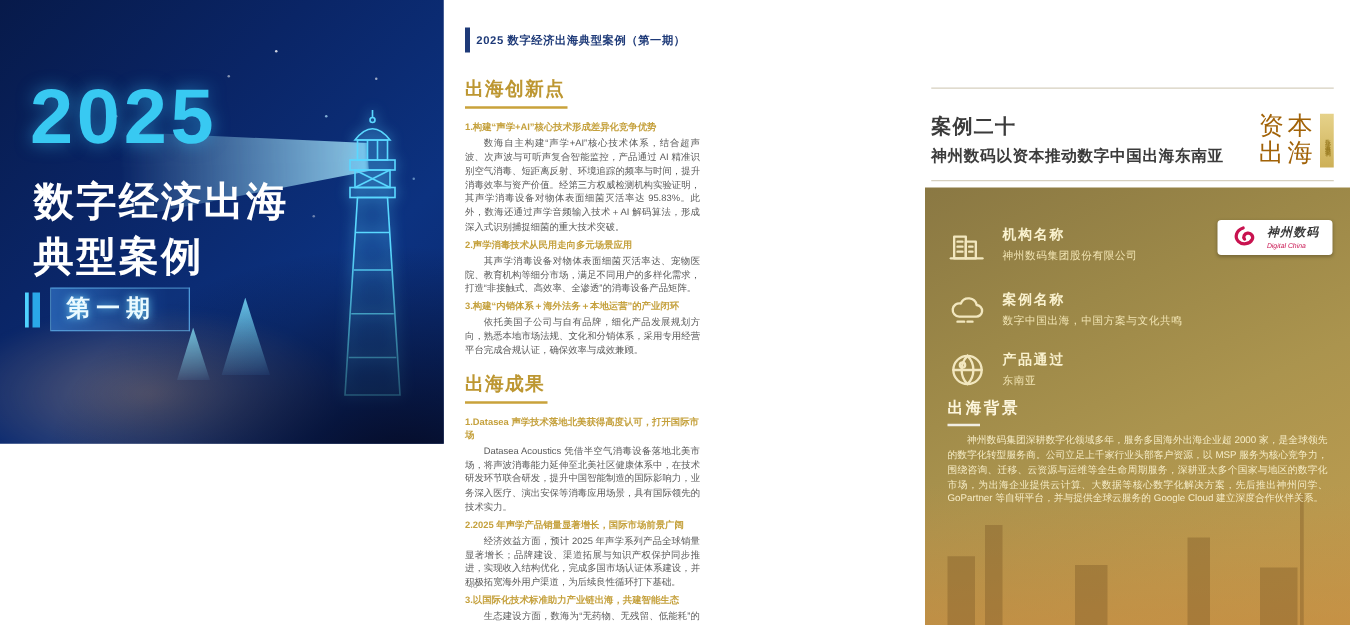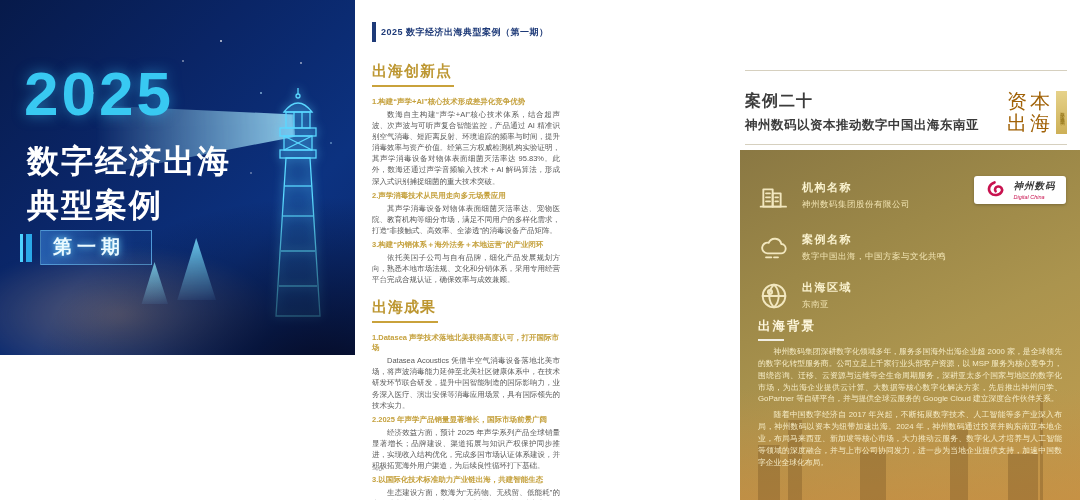--- a/index.html
+++ b/index.html
@@ -235,36 +235,35 @@
       </div>
 
       <div class="row r3">
         <svg class="row-icon" viewBox="0 0 24 24">
           <circle cx="12" cy="12" r="8.5"></circle>
           <path d="M3.5 12 h17"></path>
             <path d="M12 3.5 a12 12 0 0 1 0 17 M12 3.5 a12 12 0 0 0 0 17"></path>
           <circle cx="9" cy="9" r="1.6"></circle>
         </svg>
         <div>
-          <div class="row-label">出海区域</div>
+          <div class="row-label">产品通过</div>
           <div class="row-value">东南亚</div>
         </div>
       </div>
 
       <div class="logo-card">
         <svg width="24" height="24" viewBox="0 0 24 24">
           <path d="M12 4 C6 4 3 9 5 13 C7 17 13 18 16 15 C18 13 17 9.5 14 9 C11.5 8.6 9.5 10.5 10.3 12.8" stroke="#c8124f" stroke-width="2.6" fill="none" stroke-linecap="round" transform="rotate(-18 12 12)"></path>
         </svg>
         <div>
           <div class="logo-cn">神州数码</div>
           <div class="logo-en">Digital China</div>
         </div>
       </div>
 
       <div class="bg-title">出海背景</div>
       <div class="bg-text">
         <p>神州数码集团深耕数字化领域多年，服务多国海外出海企业超 2000 家，是全球领先的数字化转型服务商。公司立足上千家行业头部客户资源，以 MSP 服务为核心竞争力，围绕咨询、迁移、云资源与运维等全生命周期服务，深耕亚太多个国家与地区的数字化市场，为出海企业提供云计算、大数据等核心数字化解决方案，先后推出神州问学、GoPartner 等自研平台，并与提供全球云服务的 Google Cloud 建立深度合作伙伴关系。</p>
-        <p>随着中国数字经济自 2017 年兴起，不断拓展数字技术、人工智能等多产业深入布局，神州数码以资本为纽带加速出海。2024 年，神州数码通过投资并购东南亚本地企业，布局马来西亚、新加坡等核心市场，大力推动云服务、数字化人才培养与人工智能等领域的深度融合，并与上市公司协同发力，进一步为当地企业提供支持，加速中国数字企业全球化布局。</p>
       </div>
     </div>
   </section>
 
 </div>
 
 </body></html>

